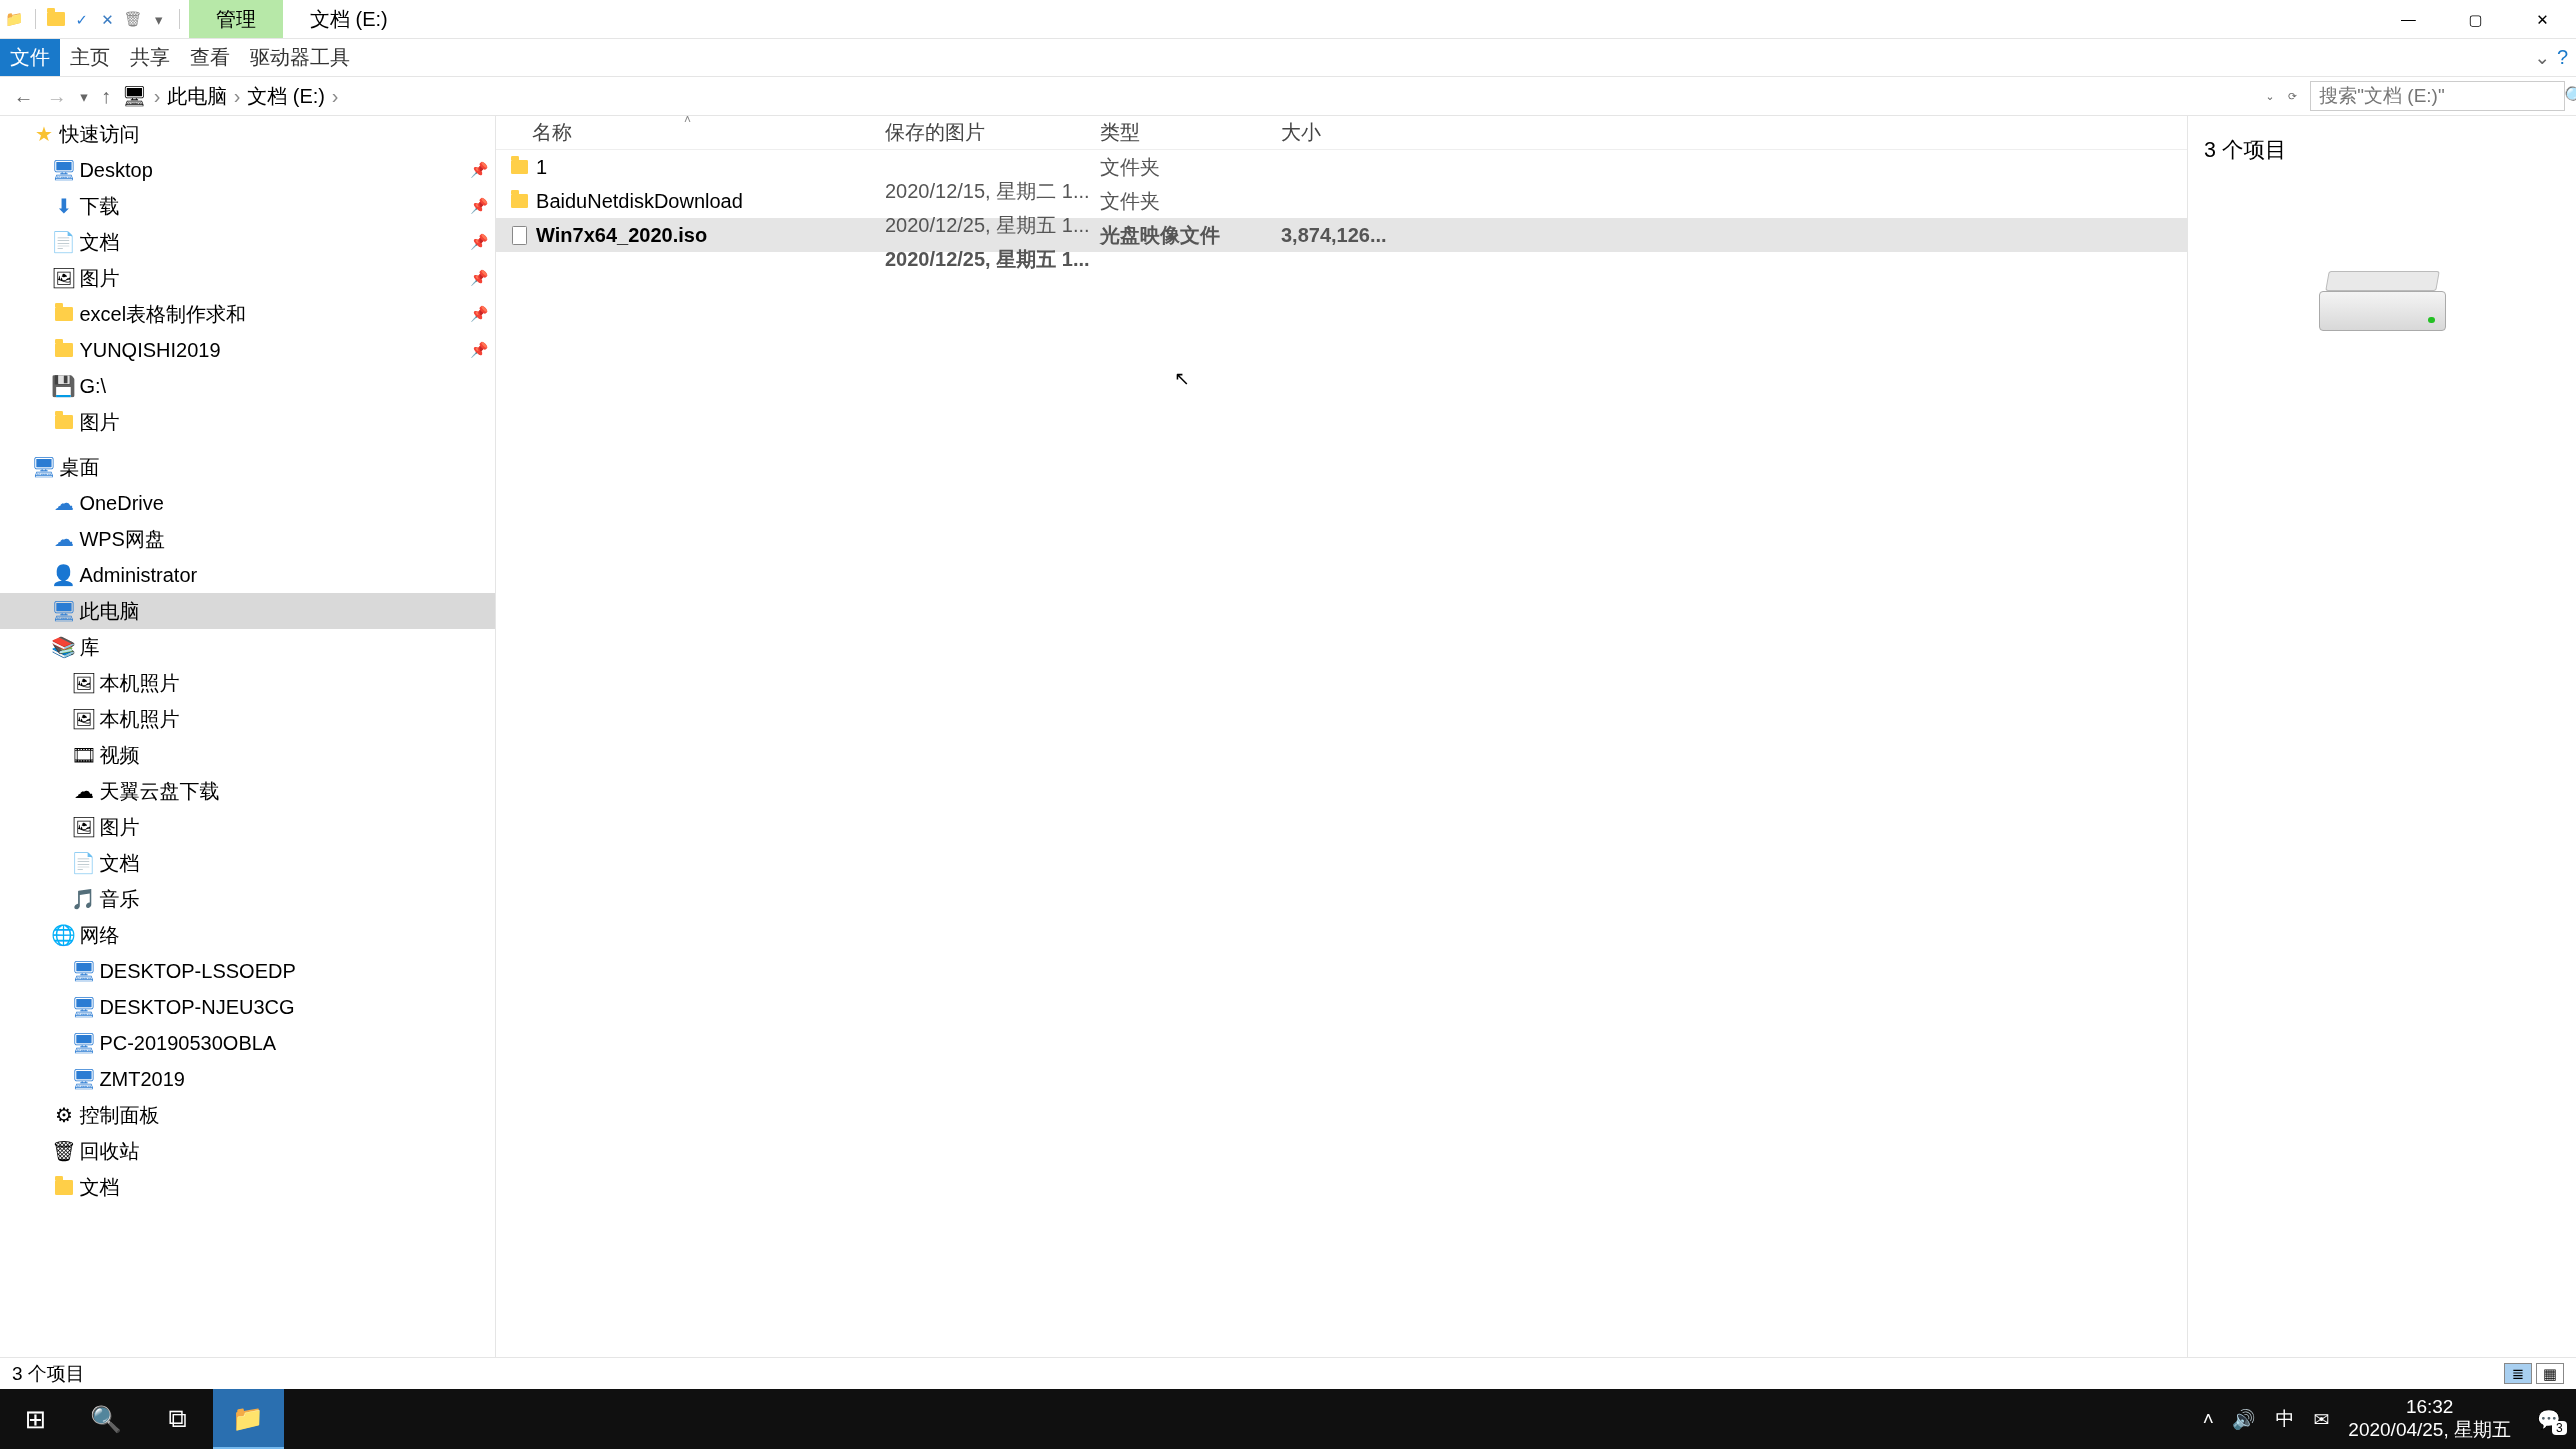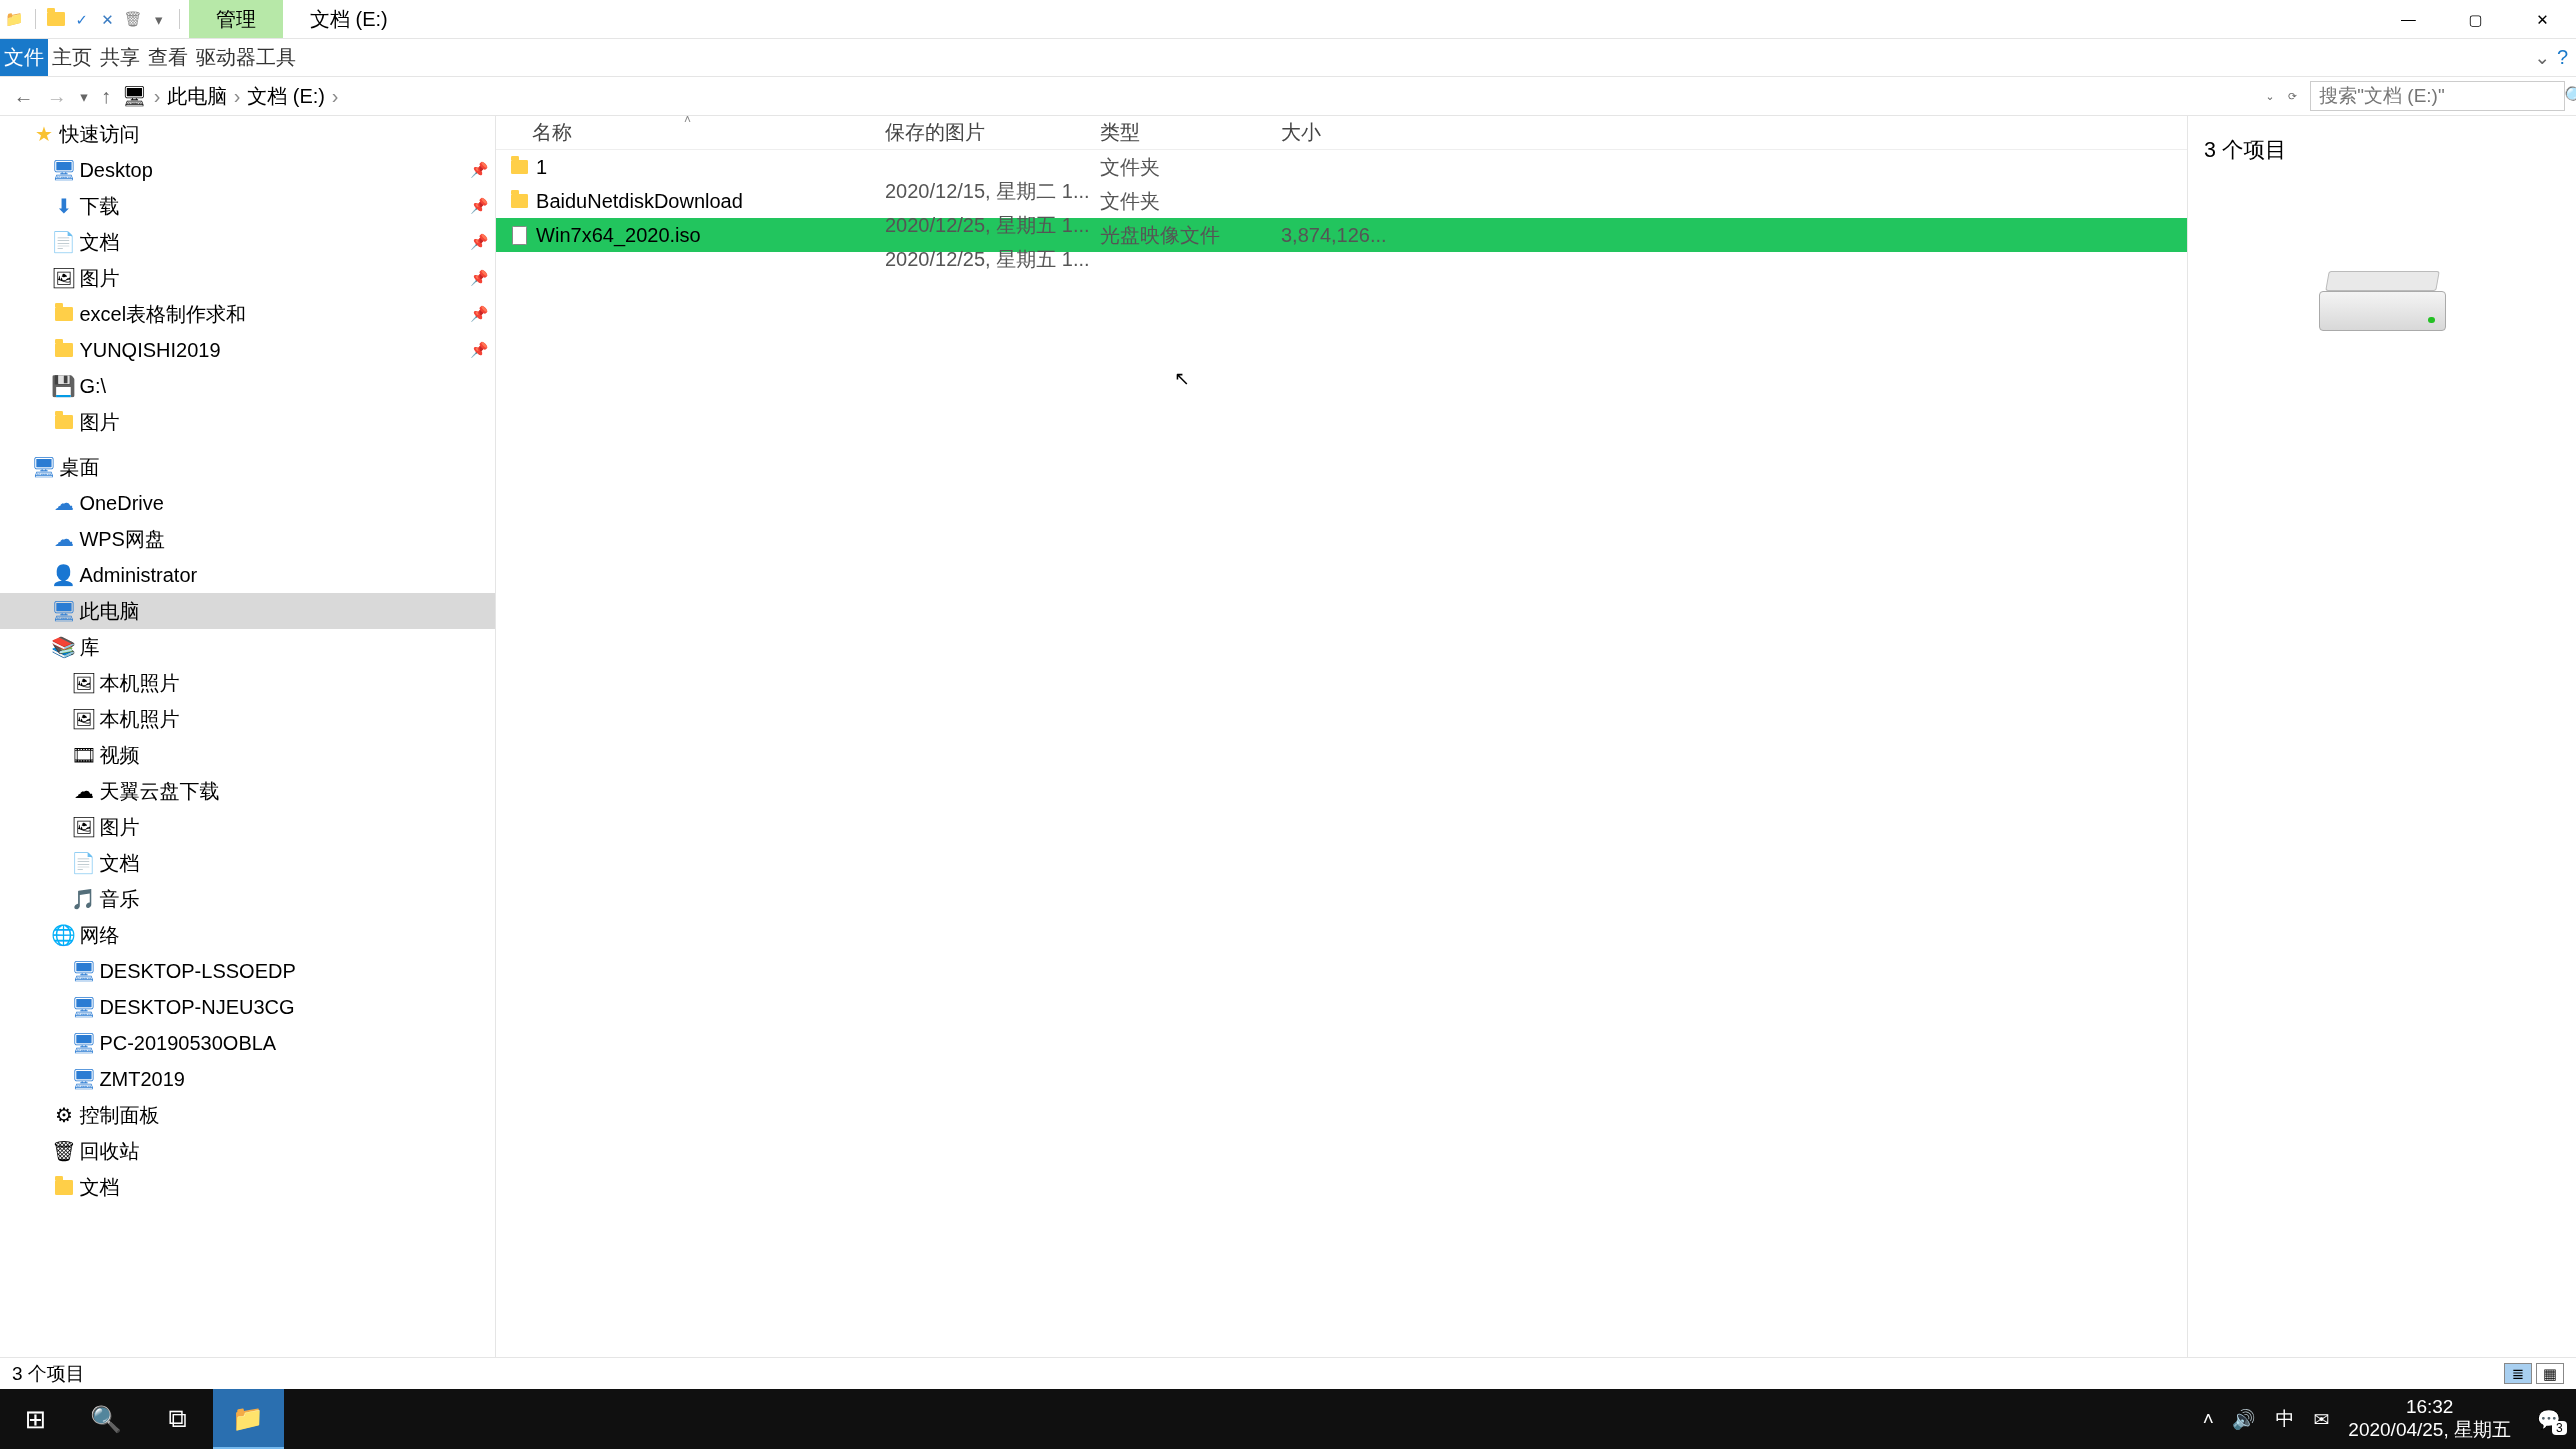--- a/index.html
+++ b/index.html
@@ -14,21 +14,21 @@
 .qat-sep { width: 0.7px; height: 20px; background: #ccc; margin: 0 4px; }
 .title-tab-group { display: flex; align-items: center; height: 100%; }
 .title-tab { padding: 0 27px; height: 100%; display: flex; align-items: center; font-size: 20px; }
 .title-tab.manage { background: #b7e8a8; }
 .title-spacer { flex: 1; }
 .win-controls { display: flex; }
 .win-btn { width: 67px; height: 39px; display: flex; align-items: center; justify-content: center; font-size: 14.8px; }
 
 
 .ribbon { height: 38px; display: flex; align-items: stretch; background: #fff; border-bottom: 0.7px solid #e5e5e5; }
-.ribbon-tab { padding: 0 4px; display: flex; align-items: center; font-size: 20px; color: #333; }
+.ribbon-tab { padding: 0 10px; display: flex; align-items: center; font-size: 20px; color: #333; }
 .ribbon-tab.file { background: #1979ca; color: #fff; }
 .ribbon-right { flex: 1; display: flex; justify-content: flex-end; align-items: center; padding-right: 8px; gap: 6.7px; }
 
 
 .addr-row { height: 39px; display: flex; align-items: center; border-bottom: 0.7px solid #e5e5e5; padding: 0 10.7px 0 13.4px; gap: 10.7px; }
 .nav-btns { display: flex; align-items: center; gap: 13.4px; color: #666; }
 .bc { flex: 1; display: flex; align-items: center; gap: 6.7px; font-size: 20px; }
 .bc .sep { color: #888; }
 .addr-end { display: flex; align-items: center; gap: 13.4px; }
 .search-box { width: 255px; height: 29.5px; border: 0.7px solid #ccc; display: flex; align-items: center; padding: 0 8px; color: #888; font-size: 19px; }
@@ -47,21 +47,21 @@
 
 .content { flex: 1; display: flex; }
 .file-list { flex: 1; font-size: 20px; position: relative; }
 .cols { display: flex; height: 34px; align-items: center; color: #444; border-bottom: 0.7px solid #eee; position: relative; }
 .col-name { width: 389px; padding-left: 36px; }
 .col-date { width: 215px; }
 .col-type { width: 181px; }
 .col-size { width: 121px; text-align: left; }
 .sort-ind { position: absolute; left: 188px; top: -2.7px; font-size: 12px; color: #888; }
 .row { display: flex; height: 34px; align-items: center; }
-.row.sel { background: #22c55e; }
+.row.sel { background: #e5e5e5; font-weight: bold; }
 .row .ico { width: 20px; margin-left: 13.4px; margin-right: 6.7px; display: inline-flex; justify-content: center; }
 .cell-name { width: 389px; display: flex; align-items: center; }
 .cell-date { width: 215px; color: #555; margin-top: 48px; }
 .cell-type { width: 181px; color: #555; }
 .cell-size { width: 121px; color: #555; }
 
 .preview { width: 389px; border-left: 0.7px solid #e5e5e5; padding: 19px 16px; font-size: 21.5px; }
 .drive-shape { width: 127px; height: 60px; margin: 107px auto 0; position: relative; }
 .drive-top { position: absolute; top: 0; left: 8px; right: 8px; height: 20px; background: #e9e9e9; border: 0.7px solid #bbb; border-radius: 2.7px; transform: skewX(-10deg); }
 .drive-body { position: absolute; bottom: 0; left: 0; right: 0; height: 40px; background: linear-gradient(#f4f4f4, #d8d8d8); border: 0.7px solid #aaa; border-radius: 4px; }

